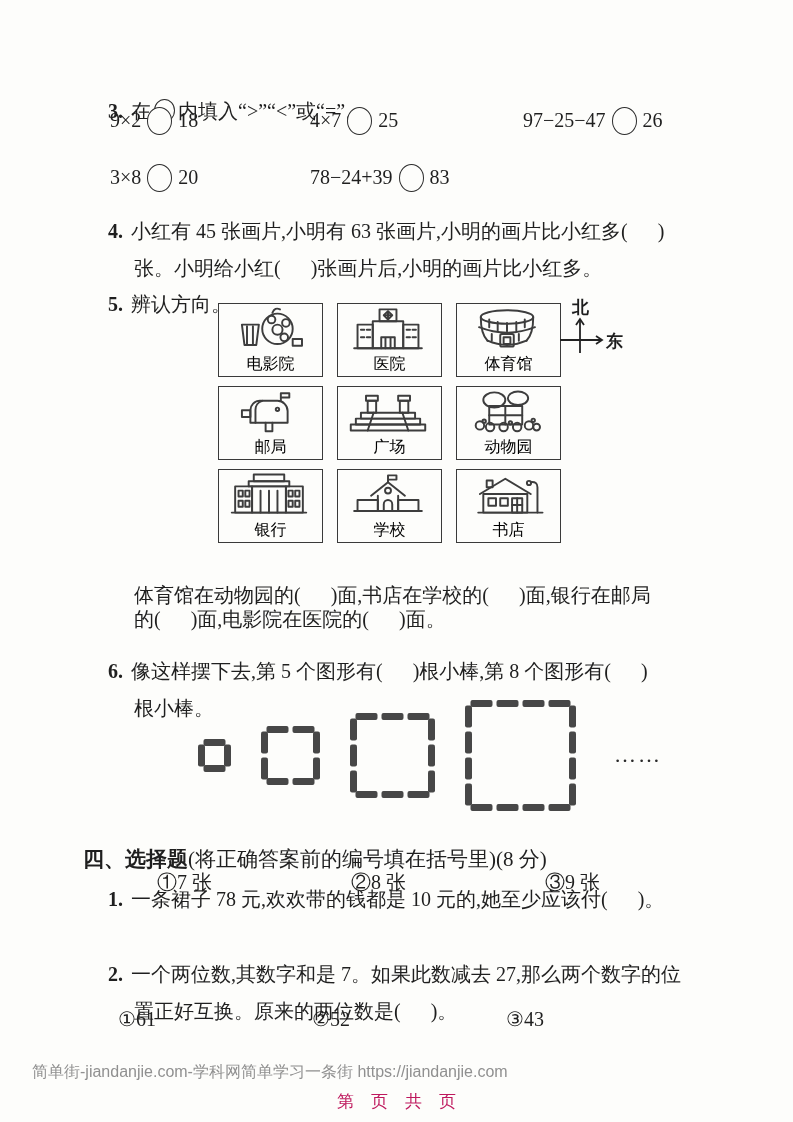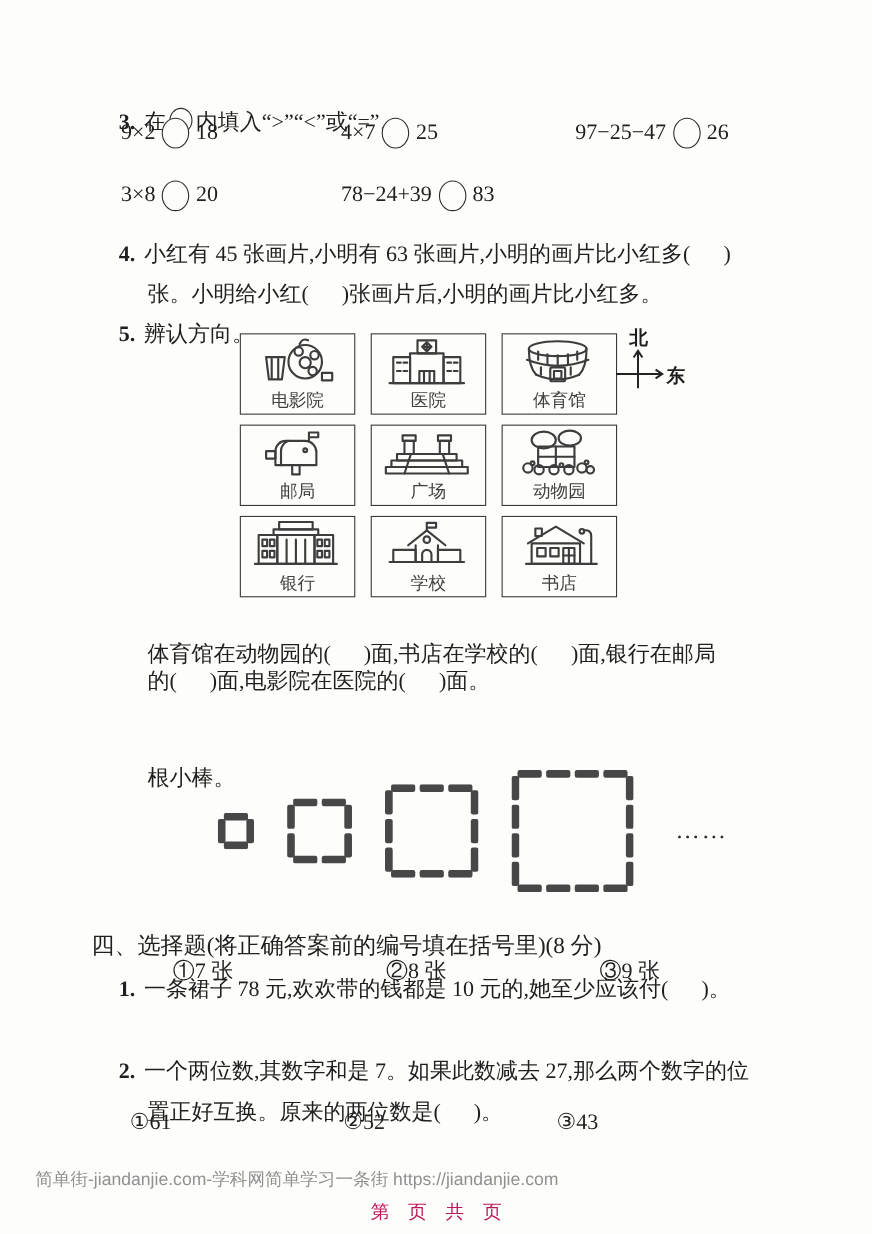--- a/index.html
+++ b/index.html
@@ -19,33 +19,33 @@
         border-radius:50%; margin:0 6px; background:#fdfdfb;}
   .circ-sm{display:inline-block; width:19px; height:21px; border:1.6px solid #2d2d2d;
         border-radius:50%; margin:0 3px; vertical-align:-4px; background:#fdfdfb;}
   
   .places{position:absolute; left:218px; top:303px; display:grid;
           grid-template-columns:repeat(3,105px); column-gap:14px; row-gap:9px;}
   .cell{position:relative; height:74px; border:1.6px solid #3a3a3a; background:#fdfdfb; box-sizing:border-box;}
   .cell svg{position:absolute; top:2px; left:6px; stroke:#3d3d3d; fill:none;
             stroke-width:2.3; stroke-linecap:round; stroke-linejoin:round;}
   .cell .lbl{position:absolute; bottom:1px; left:0; width:100%; text-align:center;
-             font-size:16px; color:#404040; white-space:pre;}
+             font-size:16px; color:#000000; white-space:pre;}
   
   .compass{position:absolute; left:550px; top:297px;}
   .compass line, .compass path{stroke:#222; stroke-width:1.8; fill:none;}
   .compass text{fill:#1d1d1d; font-size:17px; font-weight:bold;
                 font-family:"Liberation Serif","DejaVu Serif",serif;}
   
   .fig{position:absolute; left:198px; top:694px; width:500px; height:122px;
        display:flex; align-items:center; gap:30px;}
   .fig .ell{font-size:22px; letter-spacing:2px; color:#2a2a2a; margin-left:8px;}
   
   .sec-title{position:absolute; left:62px; top:820px; font-size:21px; white-space:pre;}
-  .sec-title .main{font-weight:normal;}
+  .sec-title .main{font-weight:bold;}
   .choices{position:absolute; left:118px; display:grid;
            grid-template-columns:194px 194px auto; font-size:20px; white-space:pre;}
   
   .wm{position:absolute; top:1062px; left:0; width:100%; 
       font-family:"Liberation Sans","DejaVu Sans",sans-serif;
       font-size:16px; color:#909090;padding-left:32px;}
   .pf{position:absolute; top:1090px; left:0; width:100%; text-align:center;
       font-size:17px; color:#be185d; white-space:pre;}
 </style>
 </head>
@@ -219,20 +219,23 @@
     <text x="56" y="50">东</text>
   </svg>
 
   <div class="line" style="left:114px; top:555px;">
     <span>体育馆在动物园的(      )面,书店在学校的(      )面,银行在邮局</span>
   </div>
   <div class="line" style="left:114px; top:579px;">
     <span>的(      )面,电影院在医院的(      )面。</span>
   </div>
 
+  <div class="line" style="left:88px; top:631px;">
+    <span class="qnum">6.</span><span>像这样摆下去,第 5 个图形有(      )根小棒,第 8 个图形有(      )</span>
+  </div>
   <div class="line" style="left:114px; top:668px;">
     <span>根小棒。</span>
   </div>
 
   <div class="fig">
     <svg width="33" height="33">
         <rect x="5.5" y="0" width="22" height="7" rx="2" fill="#474747"></rect>
         <rect x="5.5" y="26" width="22" height="7" rx="2" fill="#474747"></rect>
         <rect x="0" y="5.5" width="7" height="22" rx="2" fill="#474747"></rect>
         <rect x="26" y="5.5" width="7" height="22" rx="2" fill="#474747"></rect>

